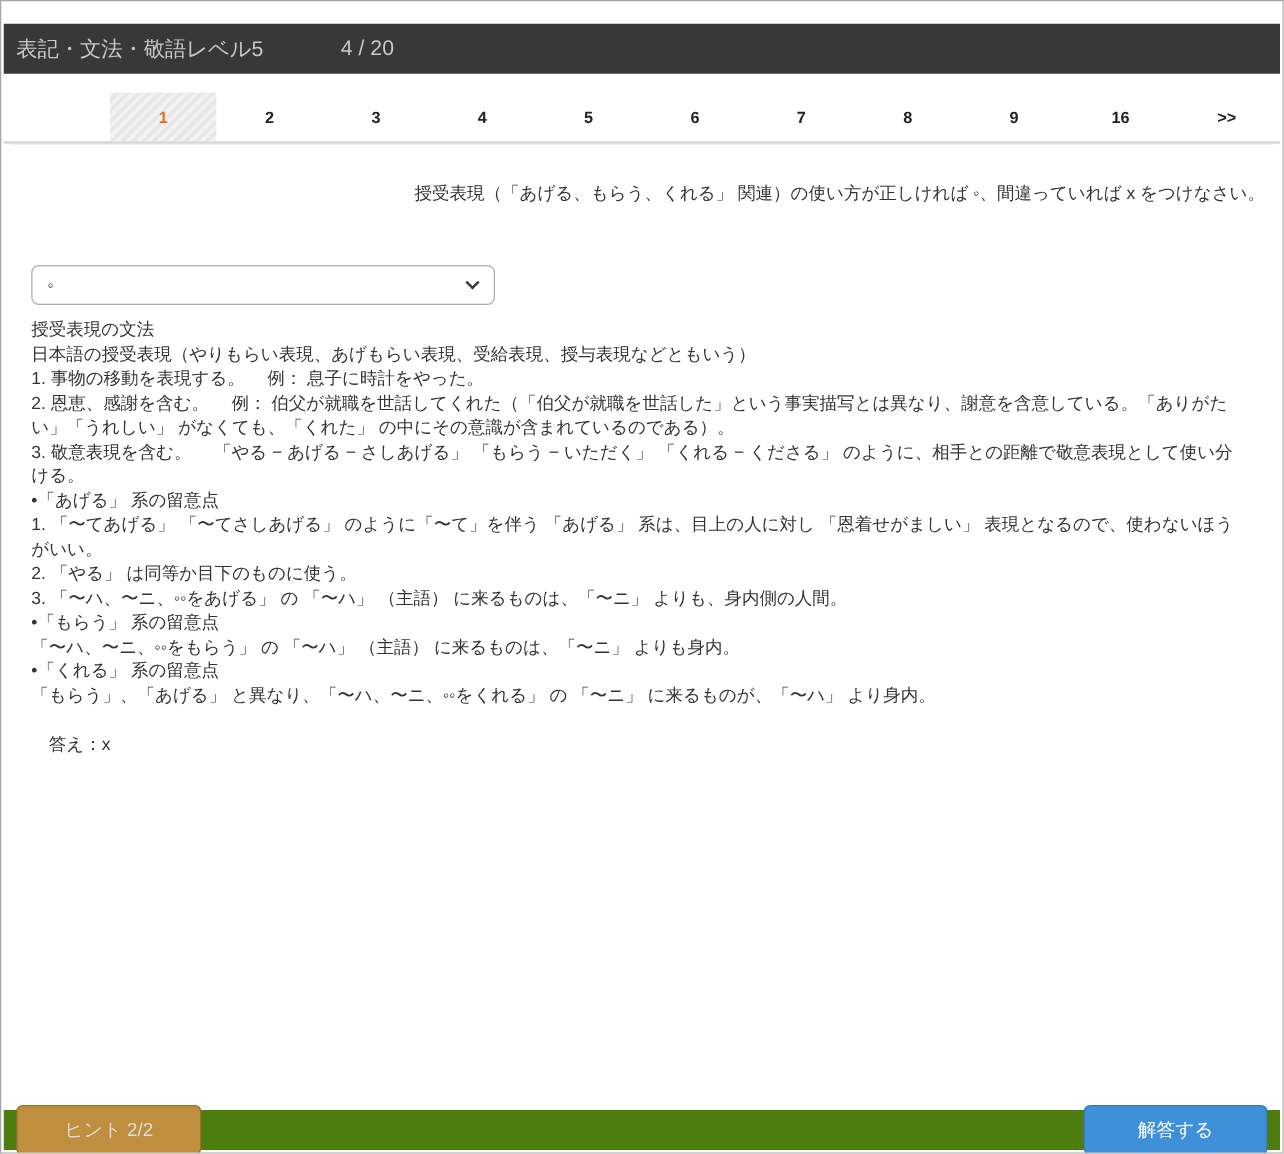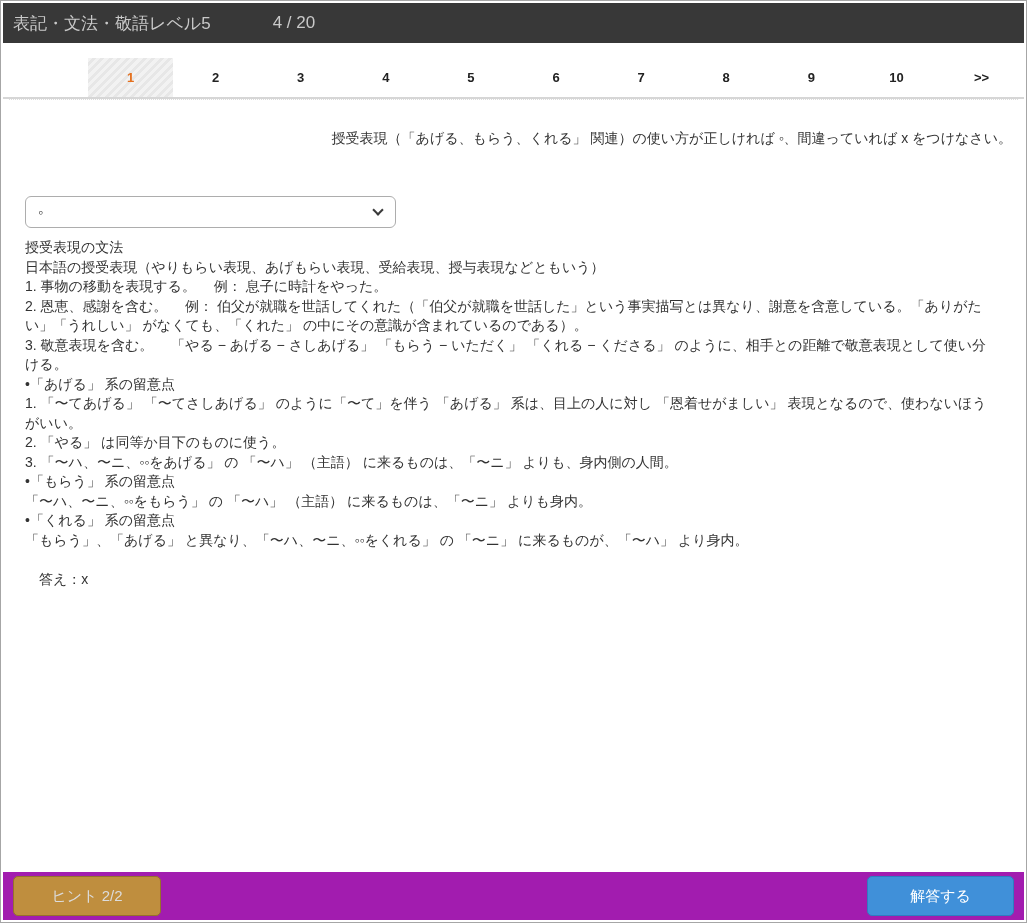--- a/index.html
+++ b/index.html
@@ -14,20 +14,21 @@
     font-family: "Liberation Sans", "DejaVu Sans", sans-serif;
   }
   .topbar {
     height: 40px;
     background: #383838;
     color: #c9c9c9;
     display: flex;
     align-items: center;
     font-size: 17px;
     padding: 0 10px;
+    margin-top: 16px;
   }
   .topbar .progress { margin-left: 62px; }
   .pagination {
     display: flex;
     height: 41px;
     margin-top: 15px;
     border-bottom: 2px solid #d6d6d6;
   }
   .pag-spacer { width: 85px; }
   .pag-item {
@@ -77,22 +78,22 @@
   }
   .explanation {
     margin: 10px 12px 0 12px;
     line-height: 19.5px;
     white-space: pre-wrap;
   }
   .answer { margin: 20px 0 0 26px; line-height: 19.5px; }
   .bottombar {
     position: absolute;
     left: 2px; right: 2px; bottom: 2px;
-    height: 48px;
-    background: #a21caf;
+    height: 32px;
+    background: #4d7c0f;
     display: flex;
     align-items: center;
     justify-content: space-between;
     padding: 12px 10px;
   }
   .hint-btn {
     width: 148px; height: 40px;
     background: #bf8e3e;
     border: 1px solid #96702c;
     border-radius: 5px;
@@ -127,21 +128,21 @@
     <div class="pag-spacer"></div>
     <div class="pag-item active">1</div>
     <div class="pag-item">2</div>
     <div class="pag-item">3</div>
     <div class="pag-item">4</div>
     <div class="pag-item">5</div>
     <div class="pag-item">6</div>
     <div class="pag-item">7</div>
     <div class="pag-item">8</div>
     <div class="pag-item">9</div>
-    <div class="pag-item">10</div>
+    <div class="pag-item">16</div>
     <div class="pag-item">&gt;&gt;</div>
   </nav>
 
   <main class="content">
     <p class="question-line">授受表現（「あげる、もらう、くれる」 関連）の使い方が正しければ ◦、間違っていれば x をつけなさい。</p>
 
     <div class="select">
       <span>◦</span>
       <span class="chev"></span>
     </div>

